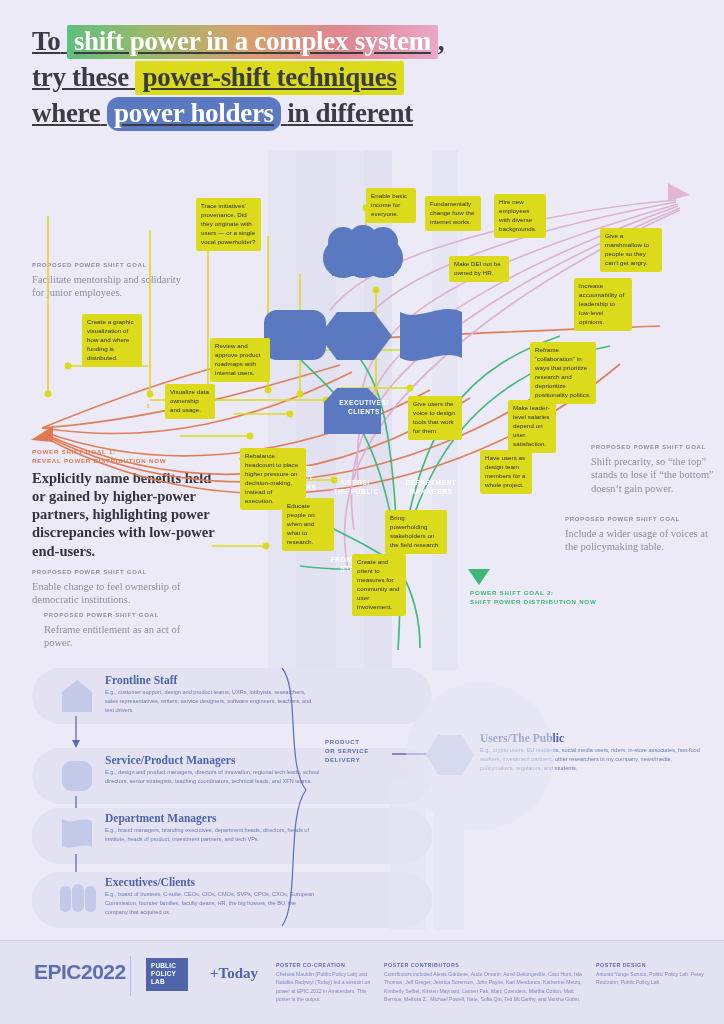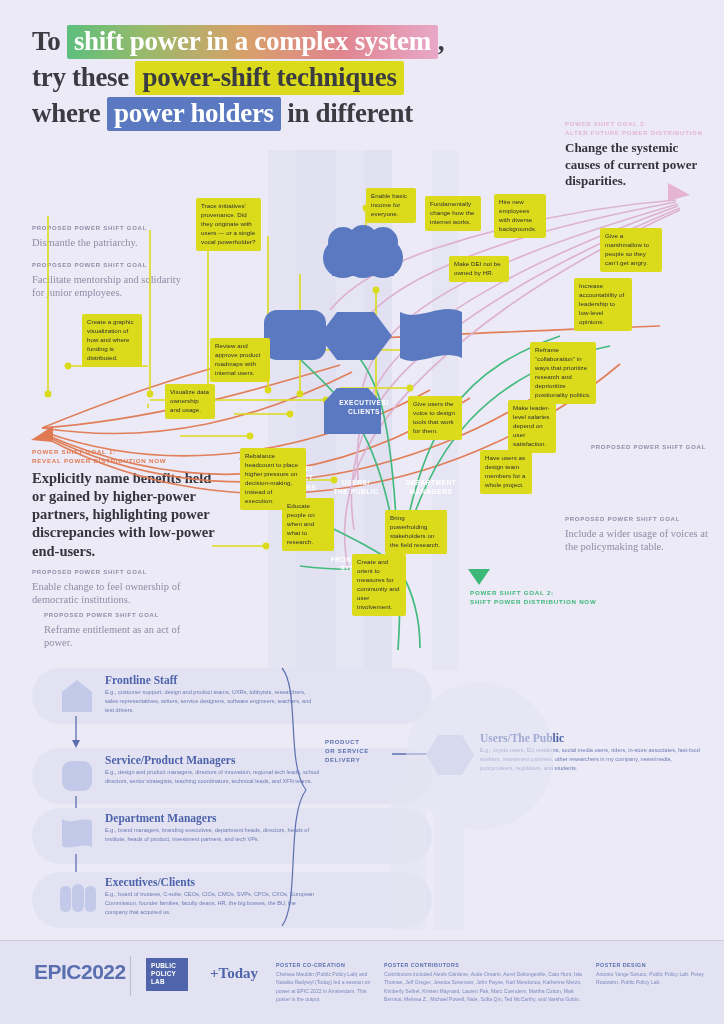--- a/index.html
+++ b/index.html
@@ -9,29 +9,29 @@
     font-family: "Liberation Sans", sans-serif;
     overflow: hidden;
   }
   #poster { position: relative; width: 724px; height: 1024px; background: #eceaf6; }
 
   
   #headline {
     position: absolute; left: 32px; top: 24px; width: 470px;
     font-family: "Liberation Serif", serif;
     font-weight: bold; font-size: 27px; line-height: 1.30;
-    color: #3b3b42; letter-spacing: -0.3px;
+    color: #3b3b42; letter-spacing: -0.3px; text-decoration: underline;
   }
   .hl-line { white-space: nowrap; margin-bottom: 1px; }
   .hl-grad {
     background: linear-gradient(90deg,#5dbf7e 0%,#9bb96a 22%,#d8a06a 48%,#e0858f 74%,#e8a8c8 100%);
     color: #ffffff; padding: 1px 7px 3px 7px; border-radius: 2px;
   }
   .hl-yellow { background: #dbdb1b; color: #3b3b42; padding: 1px 7px 3px 7px; border-radius: 2px; }
-  .hl-blue { background: #5b79c0; color: #ffffff; padding: 1px 7px 3px 7px; border-radius: 2px; }
+  .hl-blue { background: #5b79c0; color: #ffffff; padding: 1px 7px 3px 7px; border-radius: 12px; }
 
   
   .goal { position: absolute; }
   .goal .kicker {
     font-size: 6px; font-weight: bold; letter-spacing: 0.75px;
     text-transform: uppercase; line-height: 1.42; margin-bottom: 3px;
   }
   .goal .body {
     font-family: "Liberation Serif", serif; line-height: 1.33;
   }
@@ -116,24 +116,20 @@
 <body>
 
 <div id="poster">
 
   <div id="headline">
     <div class="hl-line"><span>To</span> <span class="hl-grad">shift power in a complex system</span><span>,</span></div>
     <div class="hl-line"><span>try these</span> <span class="hl-yellow">power-shift techniques</span></div>
     <div class="hl-line"><span>where</span> <span class="hl-blue">power holders</span> <span>in different</span></div>
   </div>
 
-  <div class="goal muted" style="left:32px; top:224px; width:165px;">
-    <div class="kicker">PROPOSED POWER SHIFT GOAL</div>
-    <div class="body">Dismantle the patriarchy.</div>
-  </div>
 
   <div class="goal muted" style="left:32px; top:261px; width:160px;">
     <div class="kicker">PROPOSED POWER SHIFT GOAL</div>
     <div class="body">Facilitate mentorship and solidarity for junior employees.</div>
   </div>
 
   <svg class="arrow-marker" style="left:31px; top:424px;" width="26" height="20">
     <path d="M0 16 L22 2 L22 18 Z" fill="#e07a52"></path>
   </svg>
   <div class="goal major" style="left:32px; top:448px; width:192px;">
@@ -145,31 +141,27 @@
   <div class="goal muted" style="left:32px; top:568px; width:175px;">
     <div class="kicker">PROPOSED POWER SHIFT GOAL</div>
     <div class="body">Enable change to feel ownership of democratic institutions.</div>
   </div>
 
   <div class="goal muted" style="left:44px; top:611px; width:160px;">
     <div class="kicker">PROPOSED POWER SHIFT GOAL</div>
     <div class="body">Reframe entitlement as an act of power.</div>
   </div>
 
-  <div class="goal mid" style="left:565px; top:120px; width:150px;">
-    <div class="kicker" style="color:#e4b4d2; white-space:pre-line;">POWER SHIFT GOAL 3:
-ALTER FUTURE POWER DISTRIBUTION</div>
-    <div class="body">Change the systemic causes of current power disparities.</div>
-  </div>
   <svg class="arrow-marker" style="left:664px; top:183px;" width="26" height="20">
     <path d="M26 12 L4 0 L4 18 Z" fill="#e4b4d2"></path>
   </svg>
 
   <div class="goal muted" style="left:591px; top:443px; width:128px;">
     <div class="kicker">PROPOSED POWER SHIFT GOAL</div>
+    <div class="body">Shift precarity, so “the top” stands to lose if “the bottom” doesn’t gain power.</div>
   </div>
 
   <div class="goal muted" style="left:565px; top:515px; width:152px;">
     <div class="kicker">PROPOSED POWER SHIFT GOAL</div>
     <div class="body">Include a wider usage of voices at the policymaking table.</div>
   </div>
 
   <svg class="arrow-marker" style="left:468px; top:567px;" width="22" height="18">
     <path d="M11 18 L0 2 L22 2 Z" fill="#3cb878"></path>
   </svg>

